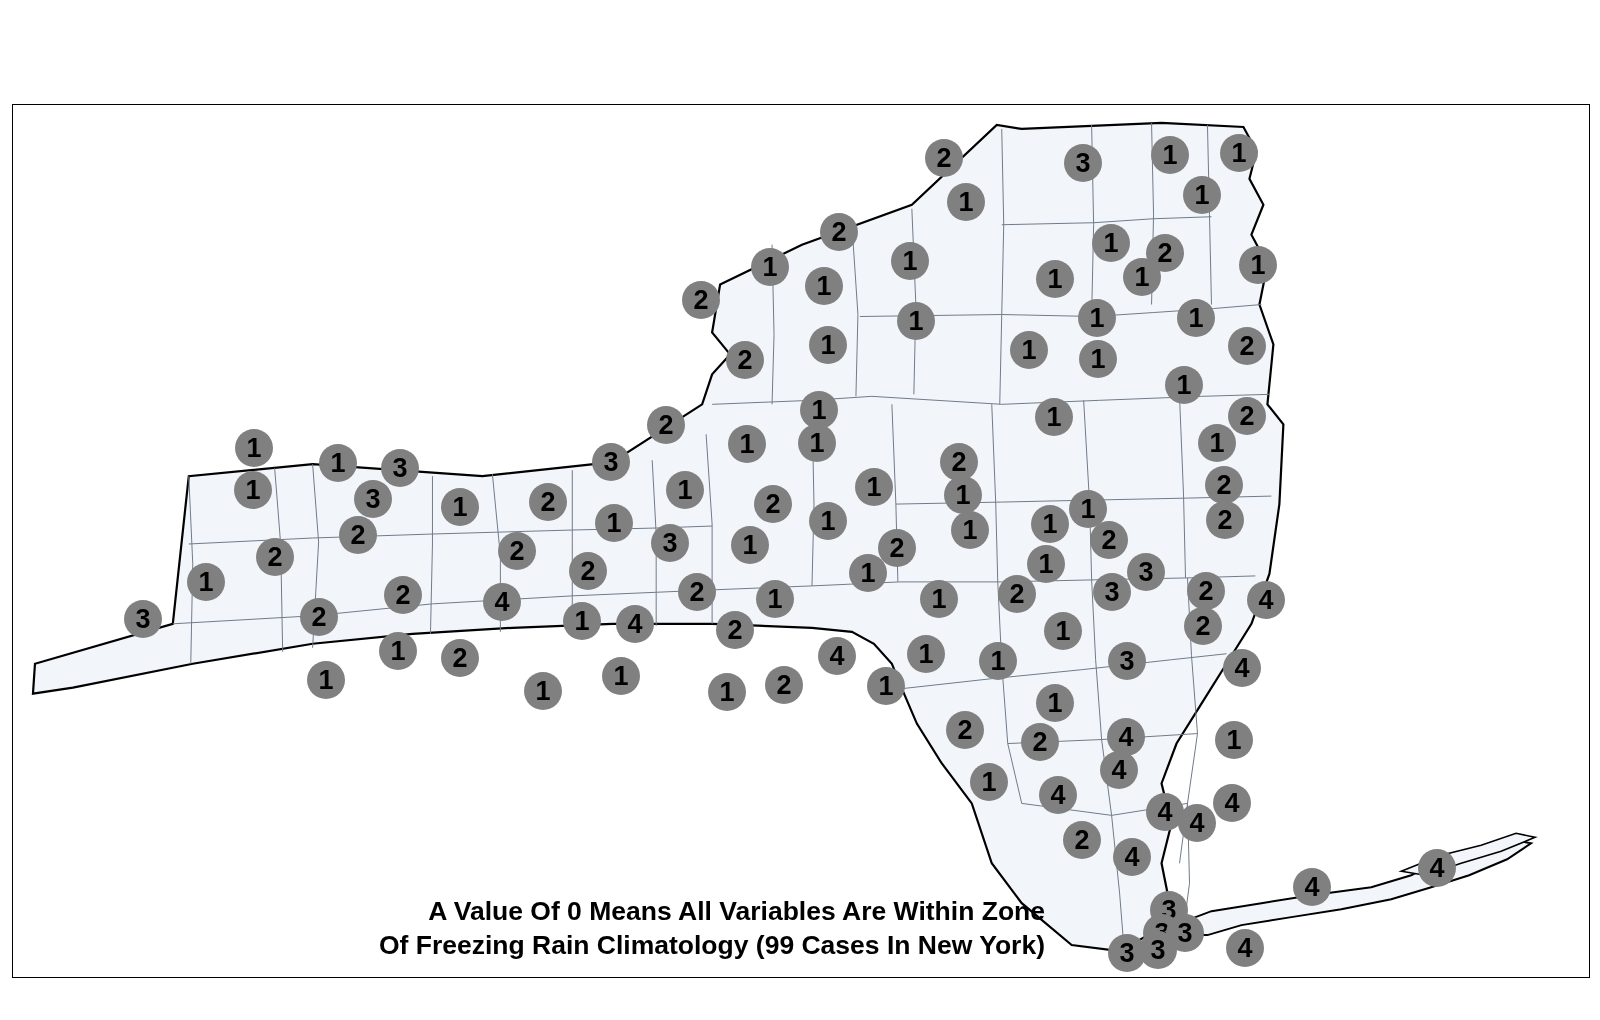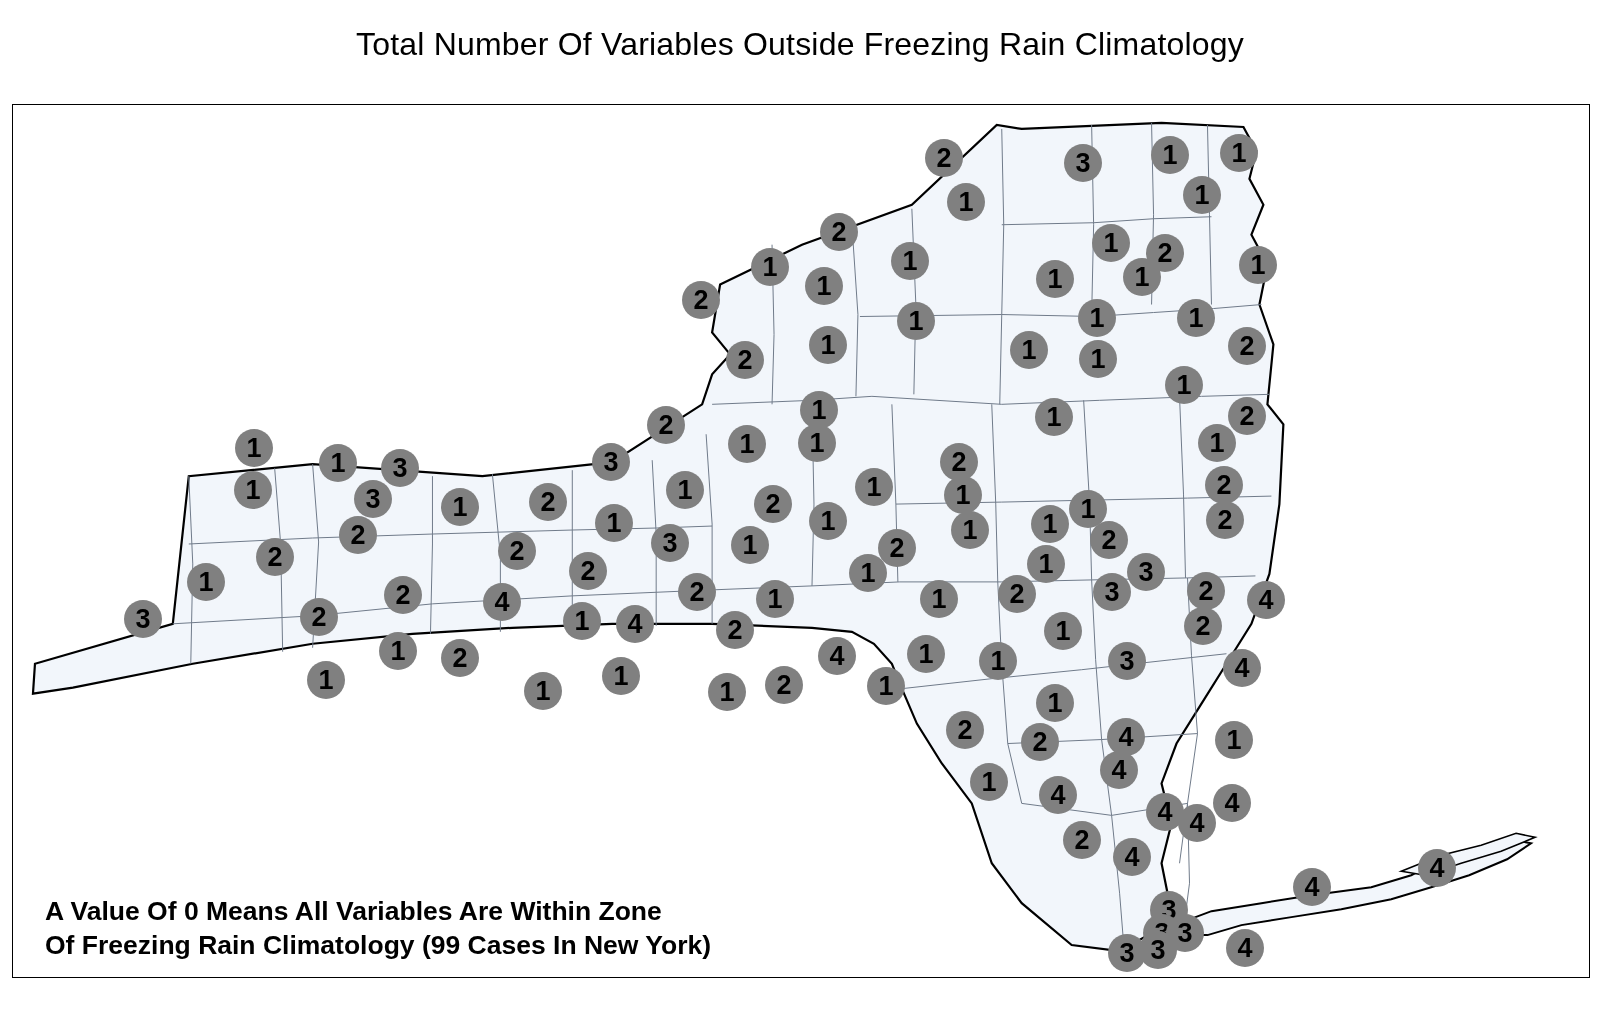--- a/index.html
+++ b/index.html
@@ -67,28 +67,28 @@
   #annotation {
     position: absolute;
     left: 32px;
     top: 790px;
     width: 1000px;
     font-size: 26.5px;
     font-weight: bold;
     color: #000;
     line-height: 1.28;
     white-space: pre-line;
+    text-align: right;
   }
 </style>
 </head>
 <body>
 
 <div id="figure">
 
-  <div id="title">Total Number Of Variables Outside Freezing Rain Climatology</div>
 
   <div id="map-panel">
 
     <svg id="map-svg" viewBox="0 0 1578 874" preserveAspectRatio="none">
       <g>
         <path fill="#f2f6fb" stroke="#000000" stroke-width="2.2" d="M 20,590 L 22,560 L 160,520 L 176,372 L 300,360 L 470,372 L 600,358 L 690,300 L 700,270 L 718,250 L 700,228 L 708,180 L 790,140 L 900,100 L 985,20 L 1010,24 L 1150,18 L 1232,22 L 1245,46 L 1238,74 L 1252,100 L 1240,130 L 1256,160 L 1248,200 L 1262,240 L 1256,300 L 1272,320 L 1268,400 L 1258,470 L 1240,520 L 1215,560 L 1190,600 L 1165,640 L 1150,680 L 1160,720 L 1150,760 L 1158,800 L 1140,830 L 1108,848 L 1060,842 L 1010,800 L 980,760 L 960,700 L 930,660 L 905,620 L 890,585 L 880,560 L 862,540 L 840,528 L 800,524 L 700,520 L 600,520 L 500,524 L 400,530 L 300,540 L 180,560 L 60,584 L 20,590 Z"></path>
         <path fill="#f2f6fb" stroke="#000000" stroke-width="2" d="M 1168,820 L 1200,808 L 1250,800 L 1300,792 L 1360,784 L 1400,772 L 1430,756 L 1470,748 L 1500,736 L 1520,740 L 1496,756 L 1458,772 L 1420,784 L 1380,796 L 1330,806 L 1280,814 L 1230,822 L 1196,832 L 1172,832 Z"></path>
         <path fill="#f2f6fb" stroke="#000000" stroke-width="1.6" d="M 1390,768 L 1430,752 L 1470,742 L 1505,730 L 1524,734 L 1490,748 L 1450,760 L 1414,772 Z"></path>
       </g>
       <g stroke="#6f7a8a" stroke-width="1" fill="none">

